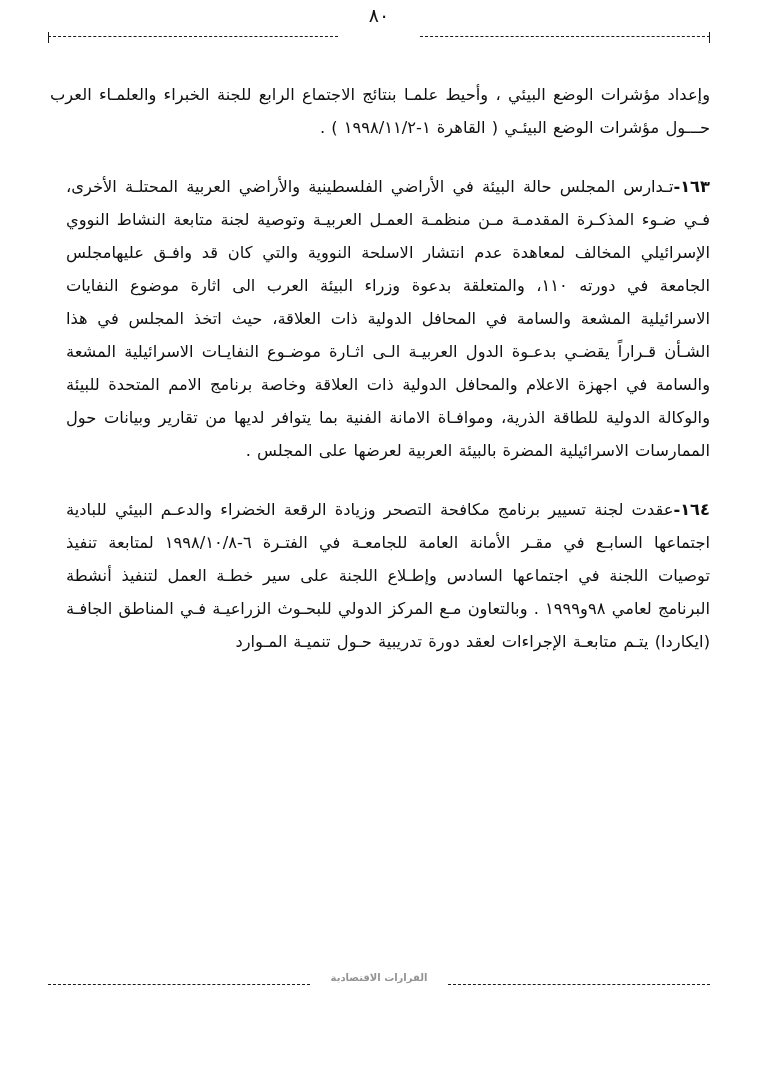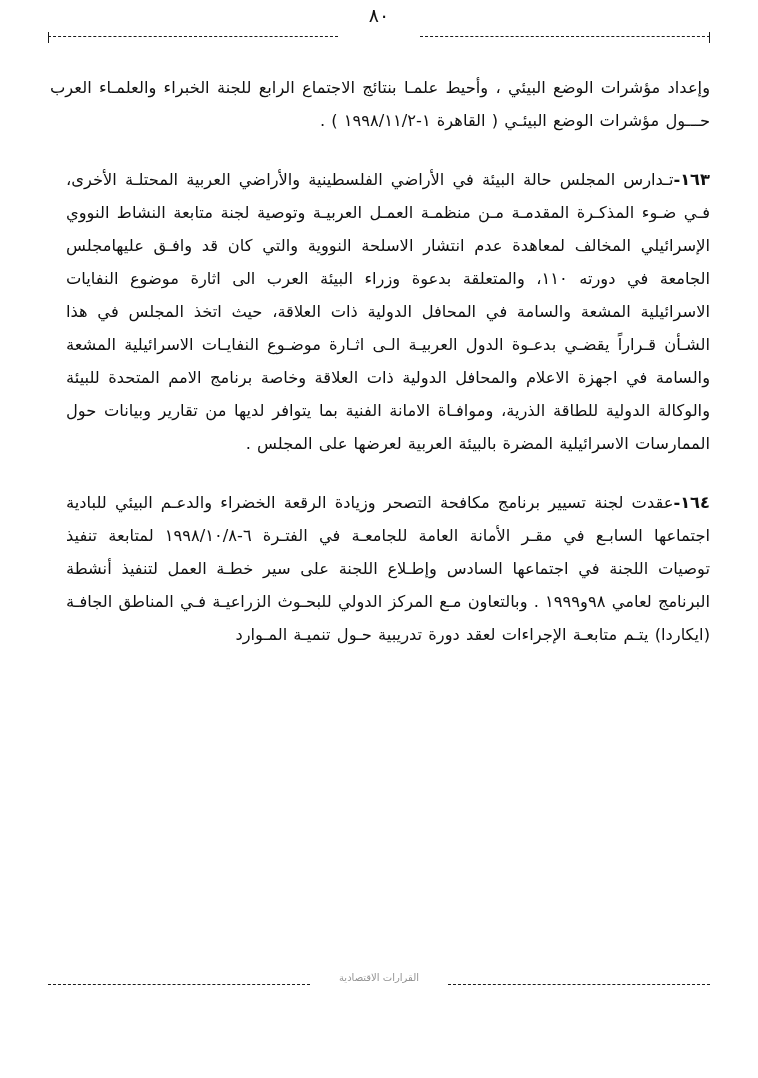--- a/index.html
+++ b/index.html
@@ -69,33 +69,34 @@
     font-size: 16.3px;
     line-height: 33px;
     text-align: justify;
     text-align-last: right;
     word-spacing: 1px;
     color: #101010;
     font-weight: 500;
   }
   p.para.last { margin-bottom: 0; }
   p.indent-note {
-    margin: 9px 0 26px 0;
+    margin: 16px 0 26px 0;
   }
   .num {
     font-weight: 600;
   }
 
   
   .footer {
     position: absolute;
     bottom: 86px;
     left: 48px;
     right: 48px;
     height: 14px;
+    font-weight: bold;
   }
   .footer .dash {
     position: absolute;
     top: 6px;
     height: 0;
     border-top: 1px dashed #1a1a1a;
   }
   .footer .dash.left { left: 0; width: 262px; }
   .footer .dash.right { right: 0; width: 262px; }
   .footer .fnote {

